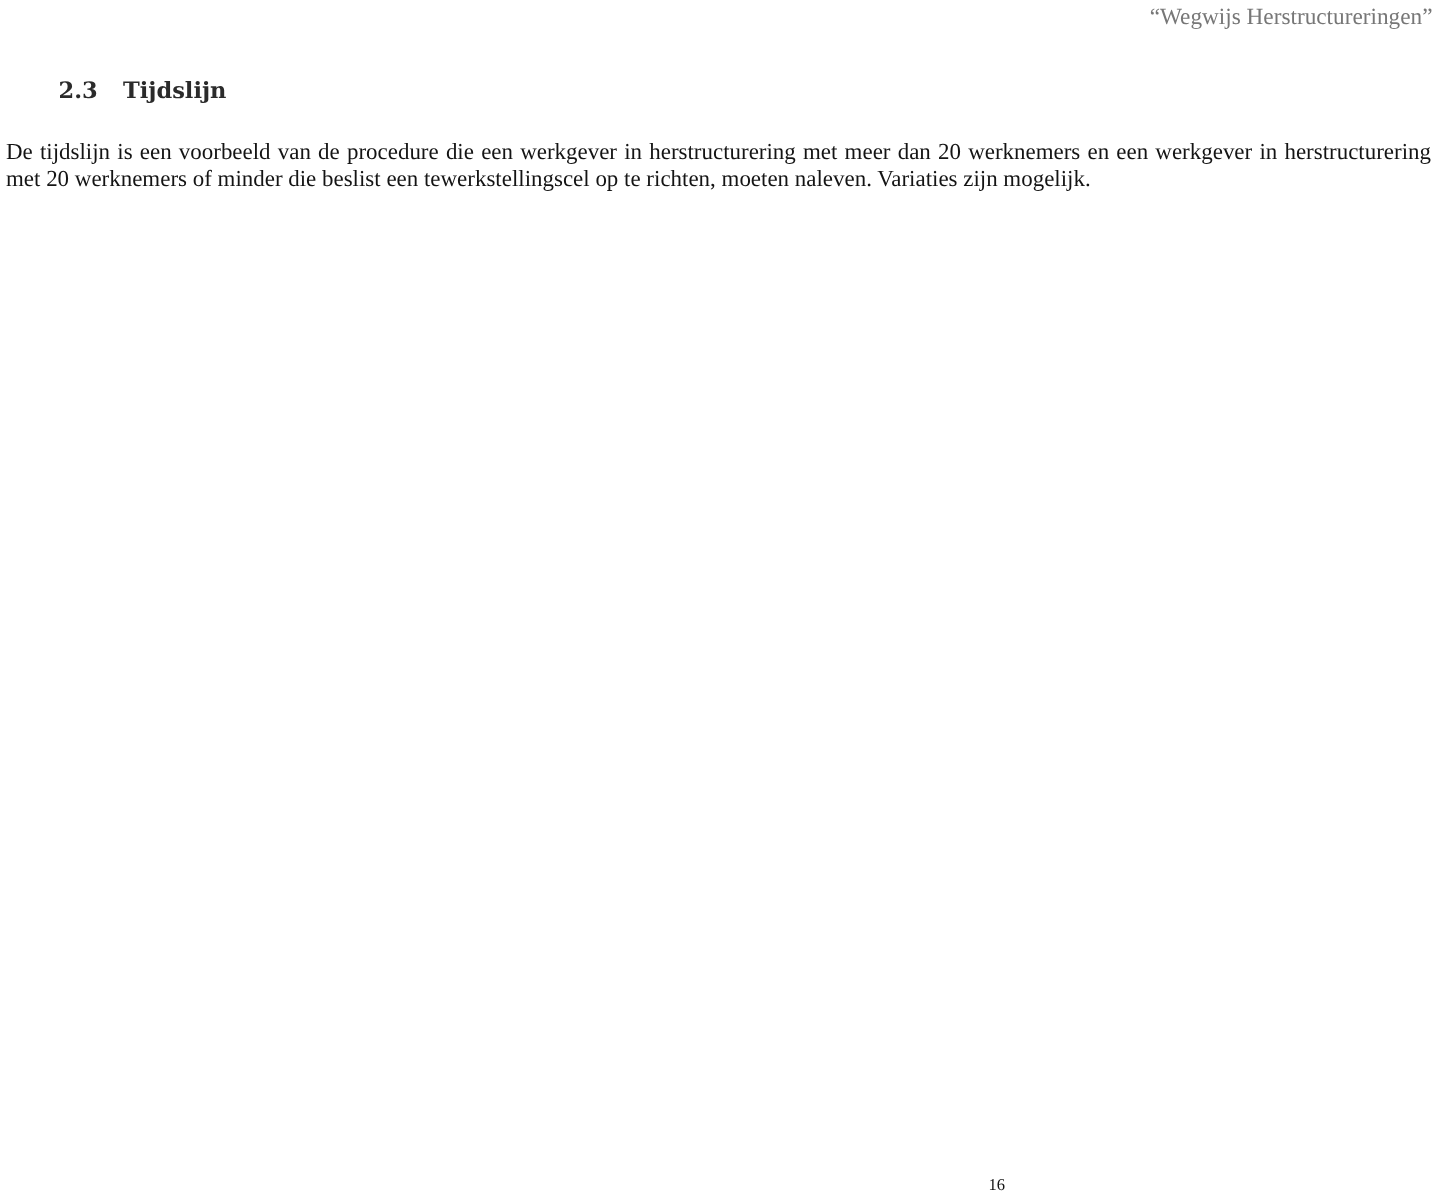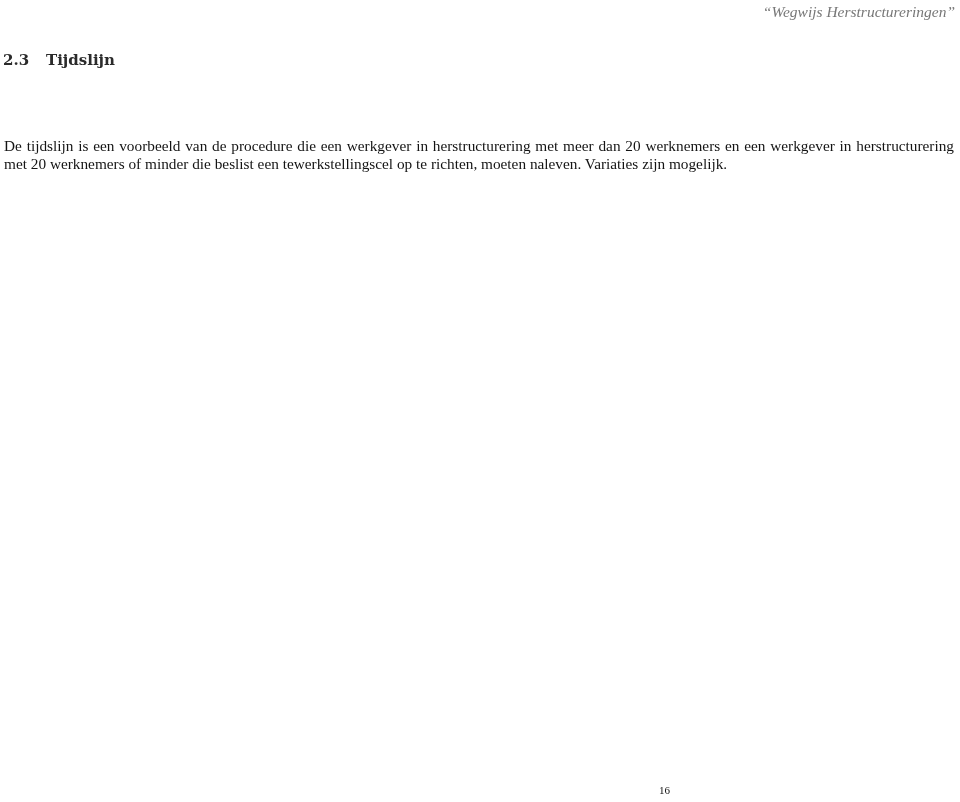--- a/index.html
+++ b/index.html
@@ -1,26 +1,26 @@
 <!DOCTYPE html>
 <html><head>
 <meta charset="utf-8">
 <style>
   html,body{margin:0;padding:0;}
   body{width:960px;height:802px;background:#fff;position:relative;overflow:hidden;
        font-family:"Liberation Serif",serif;-webkit-font-smoothing:antialiased;}
   .doc{position:absolute;left:0;top:0;width:960px;height:802px;}
 
   #running-title{position:absolute;right:5px;top:3px;font-family:"Liberation Serif",serif;
-     font-style:italic;font-size:15.5px;color:#777;white-space:nowrap;}
+     font-size:15.5px;color:#777;white-space:nowrap;}
   #section-heading{position:absolute;left:3px;top:51px;font-family:"DejaVu Serif",serif;
      font-weight:bold;font-size:15px;color:#2b2b2b;white-space:nowrap;}
-  #section-heading .sn{display:inline-block;width:43px;}
+  #section-heading .sn{display:inline-block;width:43px;margin-left:36px;}
   #paragraph{position:absolute;left:4px;top:93px;width:950px;font-size:15.3px;
-     line-height:17.5px;text-align:justify;color:#141414;margin-top:44px;}
+     line-height:17.5px;text-align:justify;color:#141414;}
   #page-number{position:absolute;left:659px;top:784px;font-size:11px;color:#141414;}
 
   .chart{position:absolute;left:0;top:0;width:960px;height:802px;
          font-family:"Liberation Sans",sans-serif;}
 </style>
 </head>
 <body>
 
 <div class="doc">
   <div id="running-title">“Wegwijs Herstructureringen”</div>

